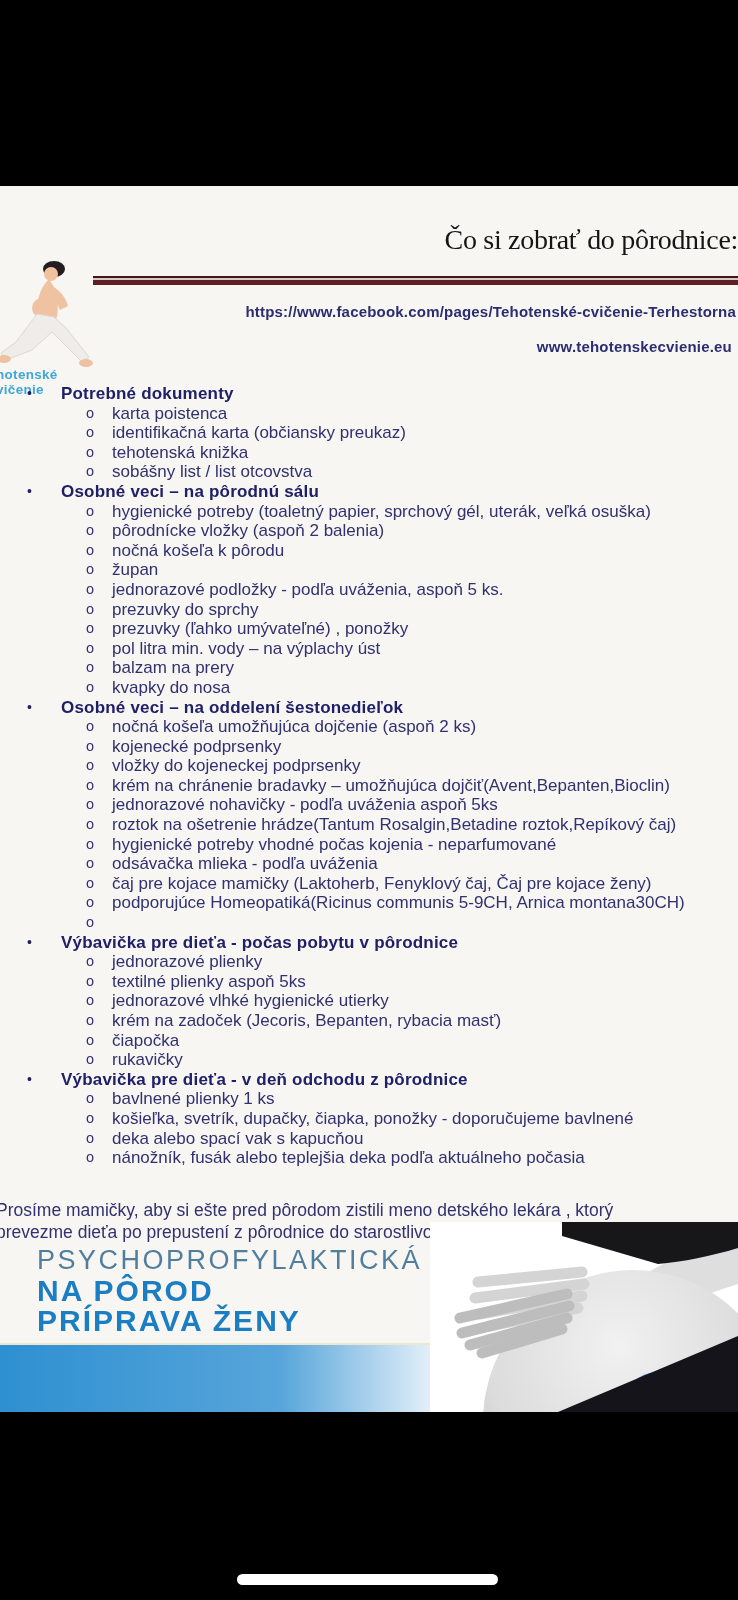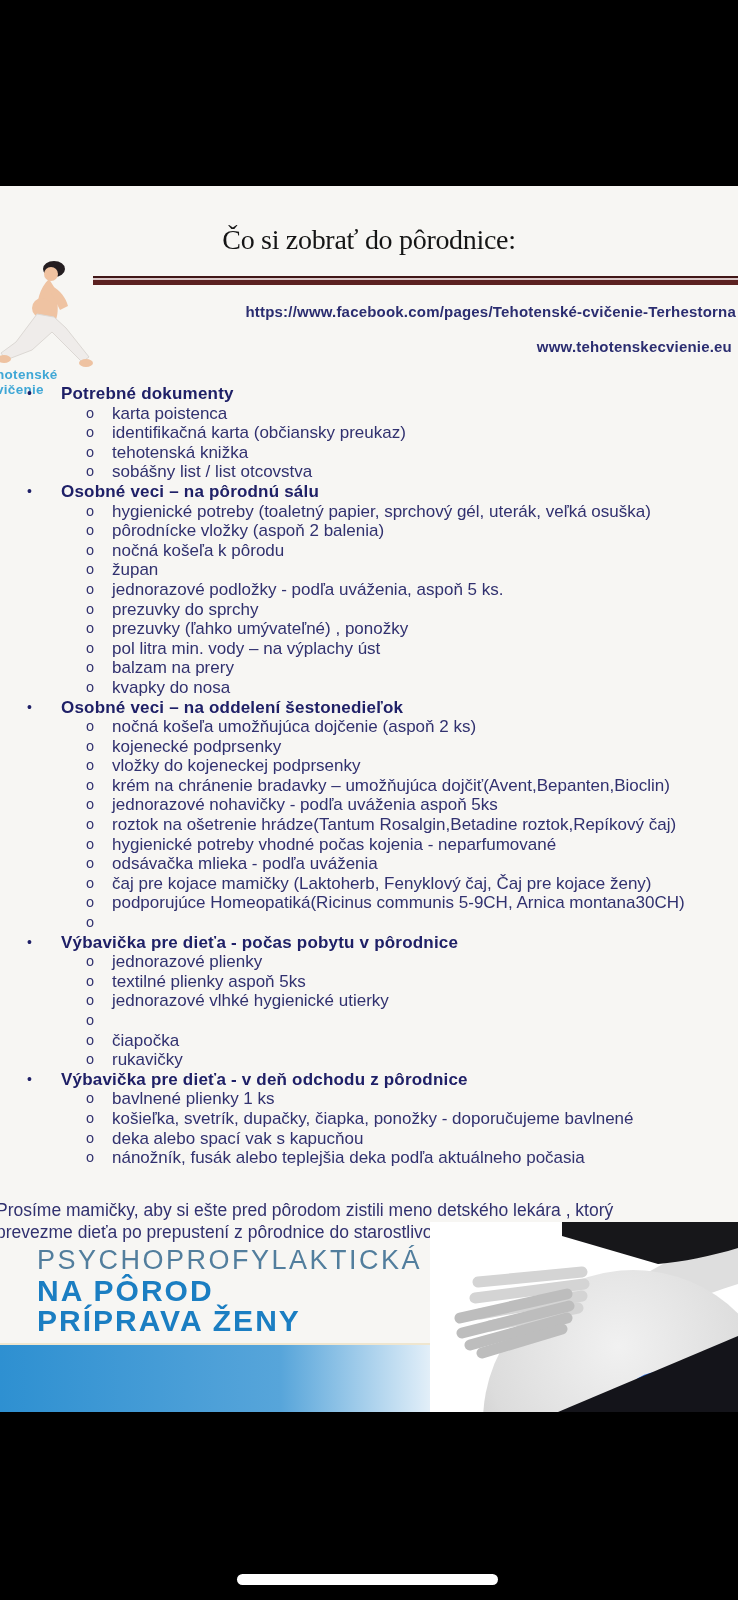--- a/index.html
+++ b/index.html
@@ -5,21 +5,21 @@
   html,body{margin:0;padding:0;background:#000;}
   #screen{position:relative;width:738px;height:1600px;background:#000;overflow:hidden;
           font-family:"Liberation Sans",sans-serif;}
   
   #top-bar{position:absolute;left:0;top:0;width:738px;height:186px;background:#000;}
   #bottom-bar{position:absolute;left:0;top:1412px;width:738px;height:188px;background:#000;}
   #home-indicator{position:absolute;left:237px;top:162px;width:261px;height:11px;border-radius:6px;background:#fff;}
 
   
   #page{position:absolute;left:0;top:186px;width:738px;height:1226px;background:var(--page-bg,#f7f6f3);}
-  #page-title{position:absolute;left:0;top:38px;width:100%;text-align:center;
+  #page-title{position:absolute;left:0;top:38px;width:100%;text-align:right;
       font-family:"Liberation Serif","DejaVu Serif",serif;font-size:28px;color:#151515;letter-spacing:-.3px;}
   #title-rule{position:absolute;left:93px;right:0;top:90px;height:9px;
       background:linear-gradient(#401616 0 2px,#d9c6c6 2px 4px,#5c2120 4px 9px);}
   .url{position:absolute;font-weight:bold;font-size:15px;color:var(--link,#2b2d70);letter-spacing:.2px;white-space:nowrap;}
   #fb-link{top:117px;right:2px;}
   #web-link{top:152px;right:6px;}
 
   
   #logo{position:absolute;left:-4px;top:74px;width:126px;height:175px;}
   #logo svg{position:absolute;left:0;top:0;}
@@ -109,21 +109,21 @@
         <div class="line item"><span class="mark">o</span><span class="txt">roztok na ošetrenie hrádze(Tantum Rosalgin,Betadine roztok,Repíkový čaj)</span></div>
         <div class="line item"><span class="mark">o</span><span class="txt">hygienické potreby vhodné počas kojenia - neparfumované</span></div>
         <div class="line item"><span class="mark">o</span><span class="txt">odsávačka mlieka - podľa uváženia</span></div>
         <div class="line item"><span class="mark">o</span><span class="txt">čaj pre kojace mamičky (Laktoherb, Fenyklový čaj, Čaj pre kojace ženy)</span></div>
         <div class="line item"><span class="mark">o</span><span class="txt">podporujúce Homeopatiká(Ricinus communis 5-9CH, Arnica montana30CH)</span></div>
         <div class="line item"><span class="mark">o</span></div>
         <div class="line sec"><span class="mark">•</span><span class="txt">Výbavička pre dieťa - počas pobytu v pôrodnice</span></div>
         <div class="line item"><span class="mark">o</span><span class="txt">jednorazové plienky</span></div>
         <div class="line item"><span class="mark">o</span><span class="txt">textilné plienky aspoň 5ks</span></div>
         <div class="line item"><span class="mark">o</span><span class="txt">jednorazové vlhké hygienické utierky</span></div>
-        <div class="line item"><span class="mark">o</span></div>
+        <div class="line item"><span class="mark">o</span><span class="txt">krém na zadoček (Jecoris, Bepanten, rybacia masť)</span></div>
         <div class="line item"><span class="mark">o</span><span class="txt">čiapočka</span></div>
         <div class="line item"><span class="mark">o</span><span class="txt">rukavičky</span></div>
         <div class="line sec"><span class="mark">•</span><span class="txt">Výbavička pre dieťa - v deň odchodu z pôrodnice</span></div>
         <div class="line item"><span class="mark">o</span><span class="txt">bavlnené plienky 1 ks</span></div>
         <div class="line item"><span class="mark">o</span><span class="txt">košieľka, svetrík, dupačky, čiapka, ponožky - doporučujeme bavlnené</span></div>
         <div class="line item"><span class="mark">o</span><span class="txt">deka alebo spací vak s kapucňou</span></div>
         <div class="line item"><span class="mark">o</span><span class="txt">nánožník, fusák alebo teplejšia deka podľa aktuálneho počasia</span></div>
       </div>
 
     <div id="footer-note">

